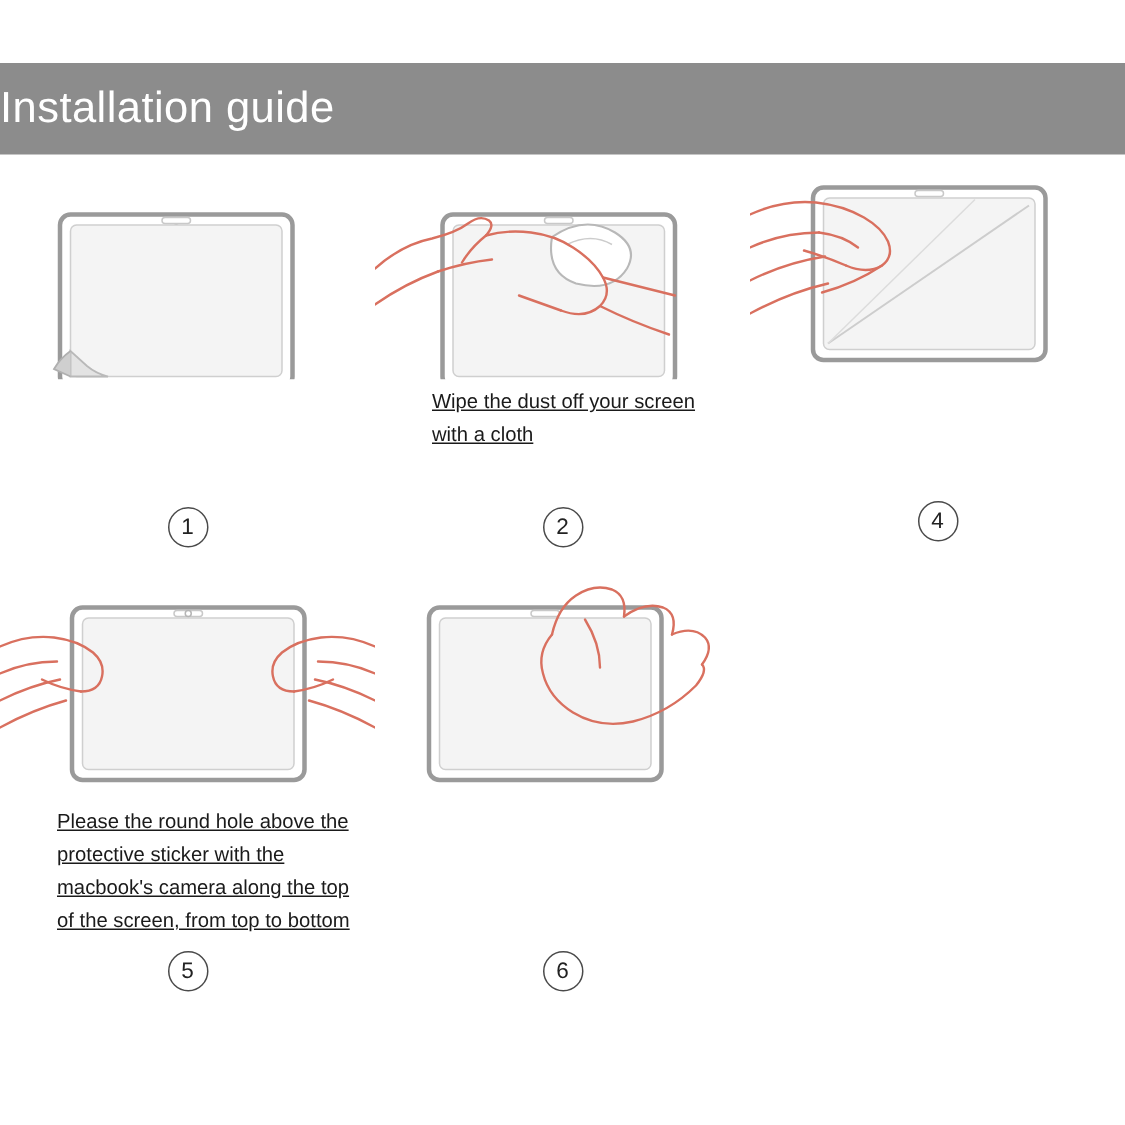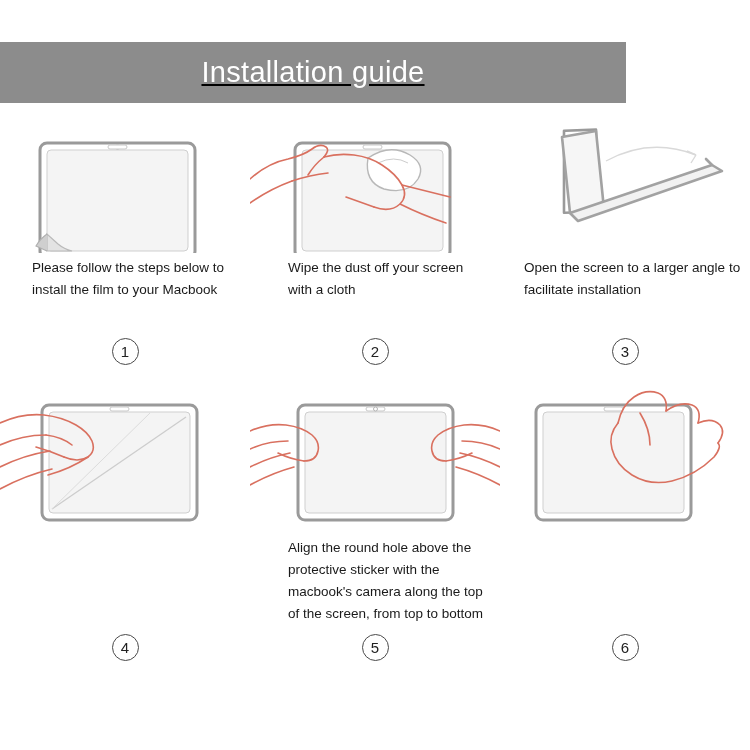--- a/index.html
+++ b/index.html
@@ -17,27 +17,26 @@
     position: relative;
     width: 750px;
     height: 750px;
     background: #ffffff;
     box-sizing: border-box;
   }
   .header {
     position: absolute;
     left: 0;
     top: 42px;
-    width: 626px;
+    width: 750px;
     height: 61px;
     background: #8c8c8c;
     display: flex;
     align-items: center;
-    justify-content: center;
-    text-decoration: underline;
+    justify-content: flex-start;
   }
   .header-title {
     color: #ffffff;
     font-size: 29px;
     font-weight: normal;
     letter-spacing: 0.3px;
     font-family: "Liberation Sans", sans-serif;
   }
   .grid {
     position: absolute;
@@ -65,21 +64,21 @@
   }
   .caption {
     position: relative;
     margin: 4px 0 0 0;
     padding: 0 18px 0 32px;
     font-size: 13.5px;
     line-height: 22px;
     color: #1a1a1a;
     font-family: "Liberation Sans", sans-serif;
   }
-  .cell.c2 .caption, .cell.c5 .caption { padding-left: 38px; padding-right: 12px;}
+  .cell.c2 .caption, .cell.c5 .caption { padding-left: 38px; padding-right: 12px; text-decoration: underline;}
   .cell.c3 .caption, .cell.c6 .caption { padding-left: 24px; padding-right: 8px;}
   .num {
     position: absolute;
     bottom: 16px;
     left: 0;
     width: 250px;
     text-align: center;
     font-size: 17px;
     color: #1a1a1a;
   }
@@ -116,21 +115,20 @@
             <rect x="40" y="40" width="155" height="115" rx="7"></rect>
           </g>
           <rect x="47" y="47" width="141" height="101" rx="4" fill="#f4f4f4" stroke="#cfcfcf" stroke-width="1"></rect>
           <circle cx="117.5" cy="44" r="2.2" fill="#ffffff" stroke="#b5b5b5" stroke-width="1"></circle>
           <rect x="108" y="42" width="19" height="4" rx="2" fill="#ffffff" stroke="#c9c9c9" stroke-width="1"></rect>
 
           <path d="M47 148 L47 131 Q47 131 58 141 Q64 146 72 148 Z" fill="#e3e3e3" stroke="#b9b9b9" stroke-width="1.2"></path>
           <path d="M47 148 L36 143 Q40 136 47 131" fill="#cfcfcf" stroke="#b0b0b0" stroke-width="1.2"></path>
         </svg>
       </div>
-      <div class="caption">Please follow the steps below to install the film to your Macbook</div>
       <div class="num"><span class="circle">1</span></div>
     </div>
 
     <div class="cell r1 c2">
       <div class="illus">
         <svg width="250" height="150" viewBox="0 0 250 150">
           <g fill="none" stroke="#9a9a9a" stroke-width="3">
             <rect x="45" y="40" width="155" height="115" rx="7"></rect>
           </g>
           <rect x="52" y="47" width="141" height="101" rx="4" fill="#f4f4f4" stroke="#cfcfcf" stroke-width="1"></rect>
@@ -148,42 +146,20 @@
             <path d="M74 54 Q64 62 58 72"></path>
             <path d="M0 100 Q20 86 42 78"></path>
             <path d="M42 78 Q60 72 78 70"></path>
           </g>
         </svg>
       </div>
       <div class="caption">Wipe the dust off your screen with a cloth</div>
       <div class="num"><span class="circle">2</span></div>
     </div>
 
-    <div class="cell r1 c3">
-      <div class="illus">
-        <svg width="250" height="150" viewBox="0 0 250 150">
-
-          <g fill="none" stroke="#9a9a9a" stroke-width="2.6" stroke-linejoin="round">
-            <path d="M64 112 L96 112 L96 30 L64 30 Z" transform="skewY(-2)"></path>
-          </g>
-          <g fill="none" stroke="#a2a2a2" stroke-width="2.6" stroke-linecap="round" stroke-linejoin="round">
-
-            <path d="M70 110 L62 34 L96 28 L104 106 Z" fill="#f6f6f6"></path>
-
-            <path d="M70 110 L212 62 L222 68 L78 118 Z" fill="#f2f2f2"></path>
-            <path d="M212 62 L206 56"></path>
-          </g>
-
-          <path d="M106 58 Q150 34 196 52" fill="none" stroke="#d9d9d9" stroke-width="1.4" stroke-dasharray="0"></path>
-          <path d="M196 52 l-9 -4 m9 4 l-5 8" fill="none" stroke="#d9d9d9" stroke-width="1.4"></path>
-        </svg>
-      </div>
-      <div class="caption">Open the screen to a larger angle to facilitate installation</div>
-      <div class="num"><span class="circle">3</span></div>
-    </div>
 
     <div class="cell r2 c1">
       <div class="illus">
         <svg width="250" height="150" viewBox="0 0 250 150">
           <g fill="none" stroke="#9a9a9a" stroke-width="3">
             <rect x="42" y="22" width="155" height="115" rx="7"></rect>
           </g>
           <rect x="49" y="29" width="141" height="101" rx="4" fill="#f4f4f4" stroke="#cfcfcf" stroke-width="1"></rect>
           <rect x="110" y="24" width="19" height="4" rx="2" fill="#ffffff" stroke="#c9c9c9" stroke-width="1"></rect>
 
@@ -224,21 +200,21 @@
 
           <g fill="none" stroke="#d9705f" stroke-width="1.6" stroke-linecap="round" stroke-linejoin="round">
             <path d="M250 48 Q232 40 214 42 Q198 44 188 52 Q180 59 182 68 Q184 78 196 78"></path>
             <path d="M250 66 Q232 58 212 58"></path>
             <path d="M250 84 Q230 74 210 70"></path>
             <path d="M250 102 Q228 90 206 84"></path>
             <path d="M196 78 Q210 76 222 70"></path>
           </g>
         </svg>
       </div>
-      <div class="caption">Align the round hole above the protective sticker with the macbook's camera along the top of the screen, from top to bottom</div>
+      <div class="caption">Please the round hole above the protective sticker with the macbook's camera along the top of the screen, from top to bottom</div>
       <div class="num"><span class="circle">5</span></div>
     </div>
 
     <div class="cell r2 c3">
       <div class="illus">
         <svg width="250" height="150" viewBox="0 0 250 150">
           <g fill="none" stroke="#9a9a9a" stroke-width="3">
             <rect x="36" y="22" width="155" height="115" rx="7"></rect>
           </g>
           <rect x="43" y="29" width="141" height="101" rx="4" fill="#f4f4f4" stroke="#cfcfcf" stroke-width="1"></rect>

